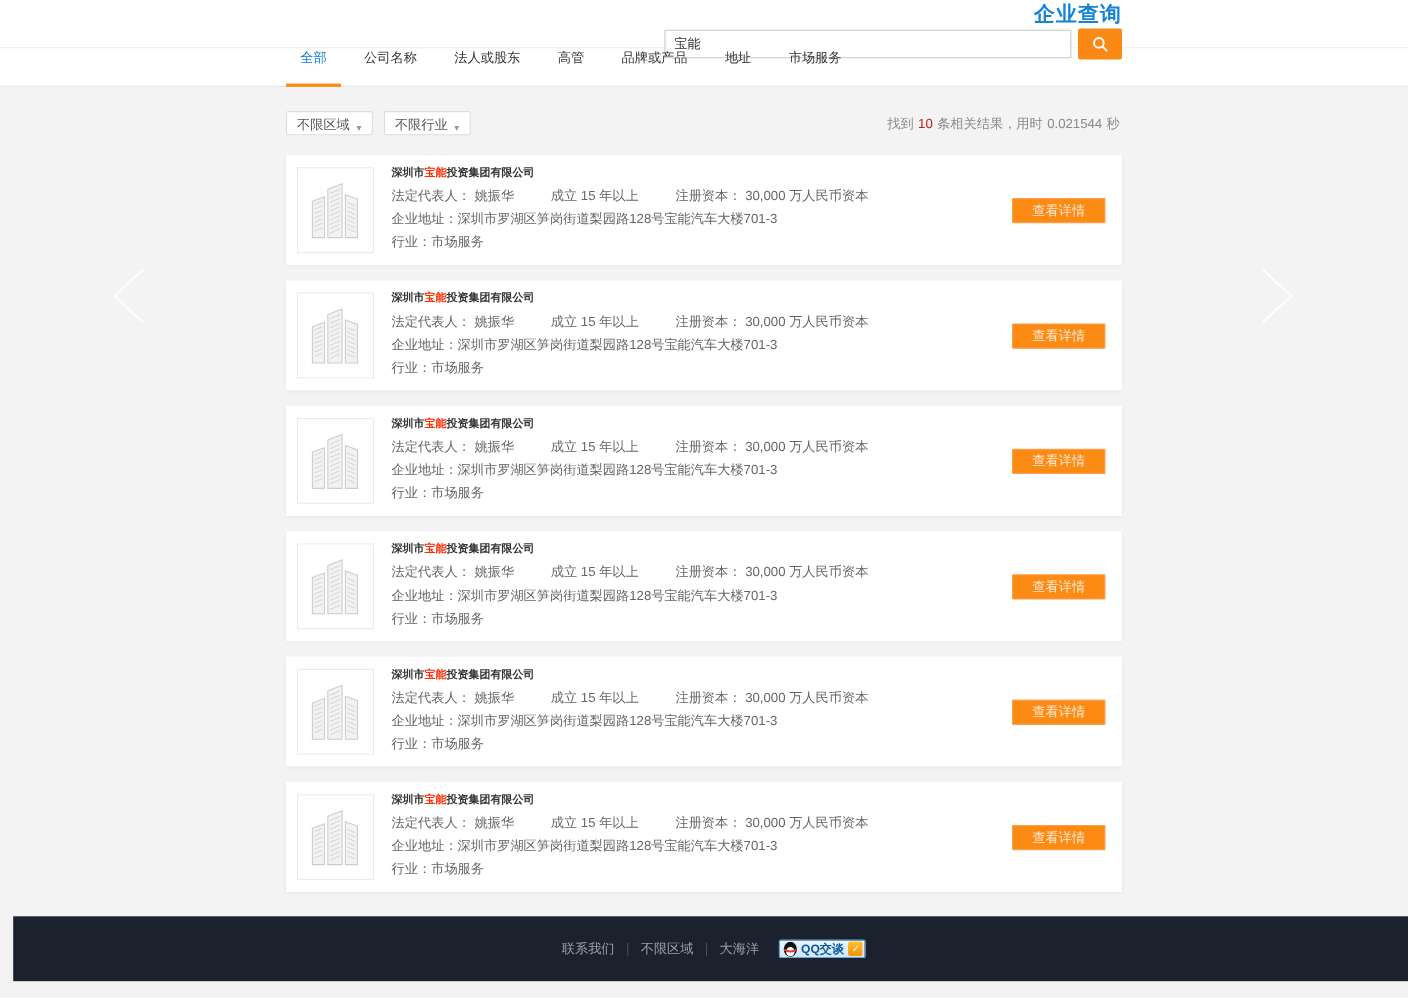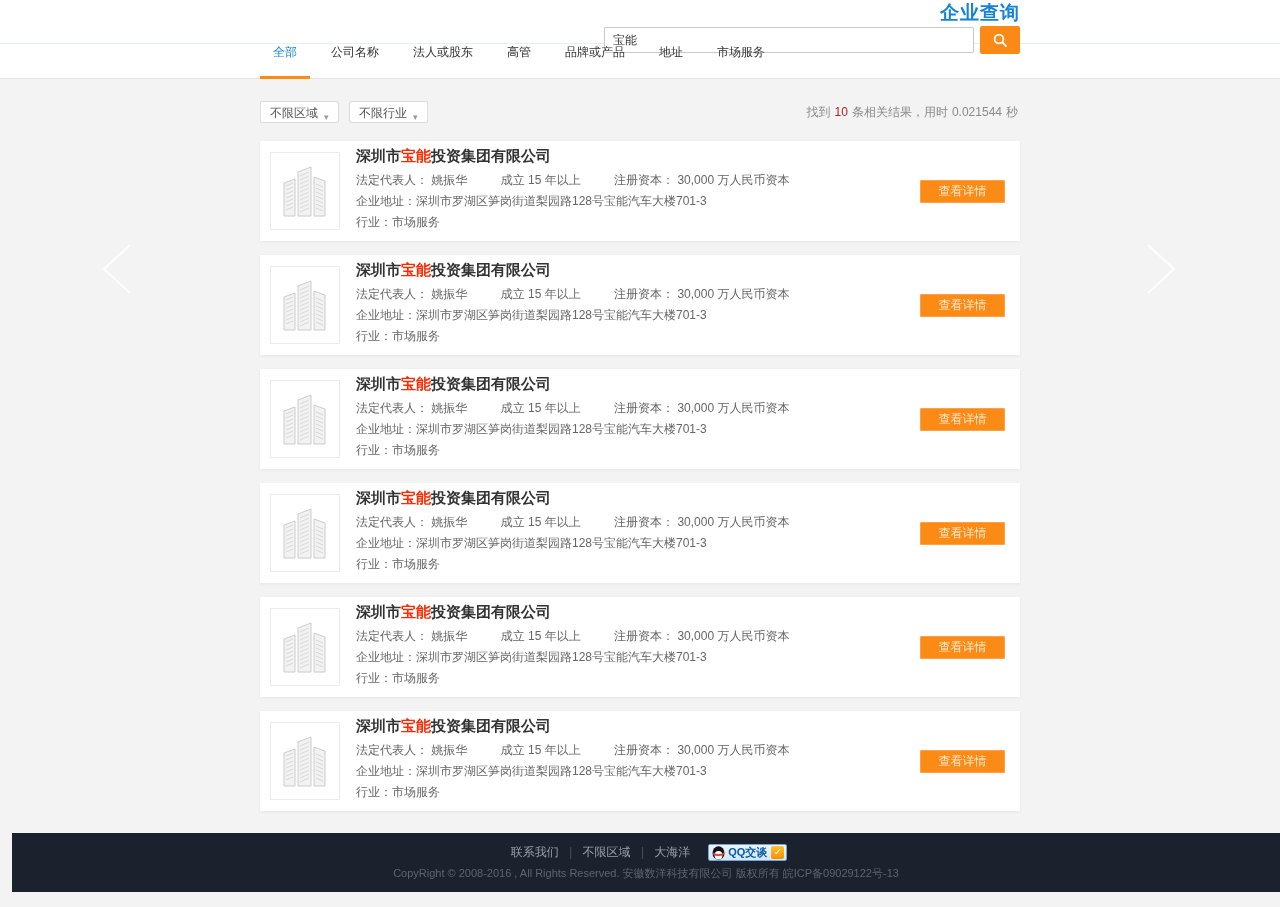--- a/index.html
+++ b/index.html
@@ -27,21 +27,21 @@
   .filter-btn { display: inline-flex; align-items: flex-end; gap: 6px; height: 22px; padding: 0 9px; background: #fff; border: 1px solid #dcdcdc; border-radius: 2px; font-size: 12px; color: #555; margin-right: 6px; cursor: pointer; font-family: inherit; }
   .caret { font-size: 9px; color: #999; }
   .result-info { font-size: 12px; color: #8a8a8a; }
   .result-info span { margin: 0 2px; }
   .result-info .count { color: #b91c1c; }
 
   
   .card { position: relative; height: 100px; background: #fff; margin-bottom: 14px; display: flex; align-items: center; padding: 0 15px 0 10px; box-shadow: 0 1px 3px rgba(0,0,0,.06); }
   .thumb { width: 70px; height: 78px; flex: 0 0 70px; border: 1px solid #ebebeb; background: #fff; display: flex; align-items: center; justify-content: center; }
   .card-body { margin-left: 16px; flex: 1; min-width: 0; }
-  .card-title { font-size: 15px; font-weight: bold; color: #333; margin-bottom: 6px; font-family: Liberation Serif, serif; }
+  .card-title { font-size: 10px; font-weight: bold; color: #333; margin-bottom: 6px; font-family: Liberation Serif, serif; }
   .card-title .hl { color: #ff2a00; }
   .meta-line { font-size: 12px; color: #666; margin-bottom: 4px; }
   .meta-item { margin-right: 30px; }
   .addr-line, .industry-line { font-size: 12px; color: #666; margin-bottom: 4px; }
   .detail-btn { width: 85px; height: 23px; background: #fb8b15; border: 1px solid #fca04b; border-radius: 1px; color: rgba(255,255,255,.82); font-size: 12px; cursor: pointer; flex: 0 0 85px; font-family: inherit; }
 
   
   .carousel-arrow { position: absolute; top: 240px; width: 56px; height: 58px; cursor: pointer; }
   .carousel-arrow.left { left: 92px; }
   .carousel-arrow.right { right: 94px; }
@@ -314,16 +314,15 @@
       <span class="qq-badge">
         <svg width="13" height="14" viewBox="0 0 13 14">
           <ellipse cx="6.5" cy="7" rx="6" ry="6.8" fill="#111111"></ellipse>
           <ellipse cx="6.5" cy="9.2" rx="3.9" ry="4.2" fill="#ffffff"></ellipse>
           <path d="M1 6.6 q5.5 3.2 11 0 l.3 1.8 q-5.8 3.2 -11.6 0 z" fill="#e8392d"></path>
         </svg>
         <span class="qq-label">QQ交谈</span>
         <span class="qq-check">✓</span>
       </span>
     </div>
-    <div class="copyright">CopyRight © 2008-2016 , All Rights Reserved. 安徽数洋科技有限公司 版权所有 皖ICP备09029122号-13</div>
   </footer>
 
 </div>
 
 </body></html>

